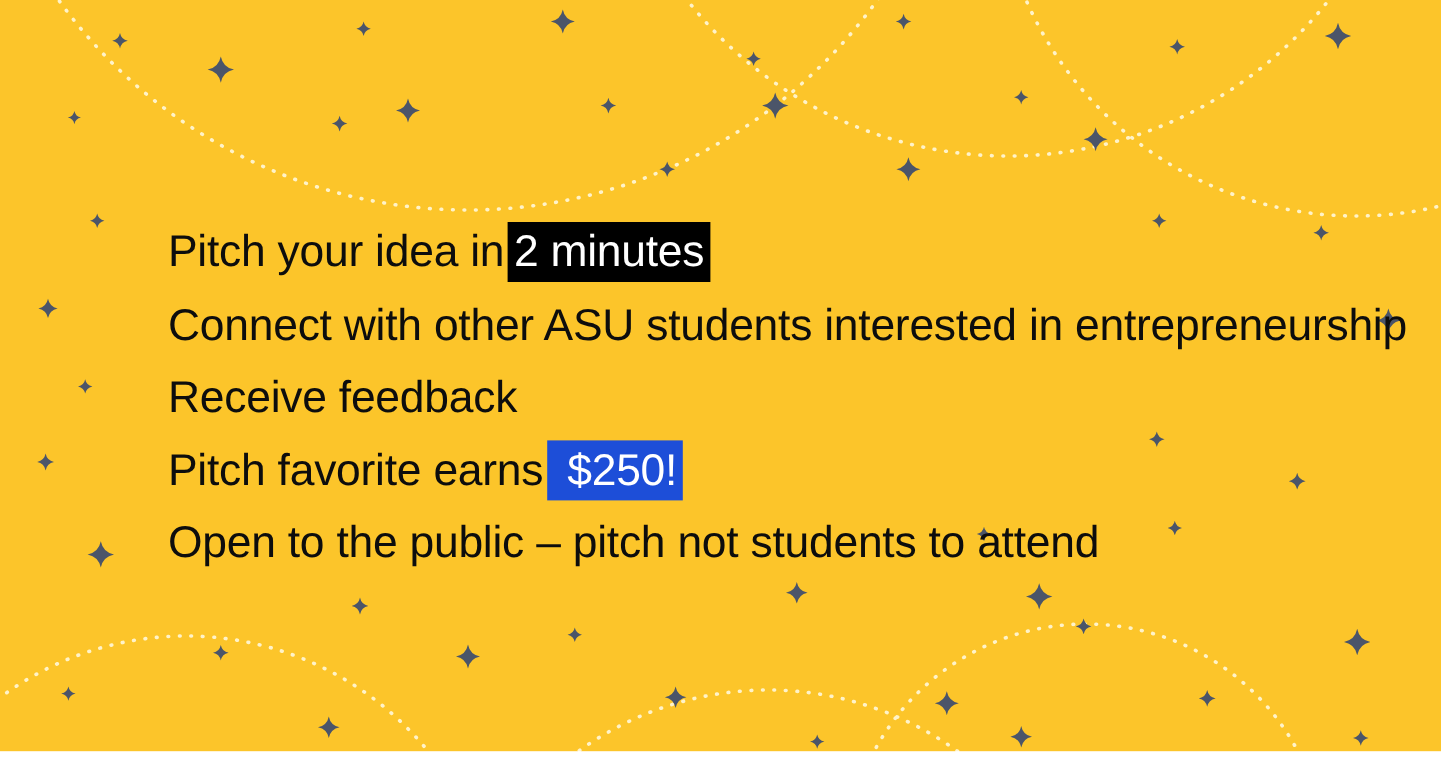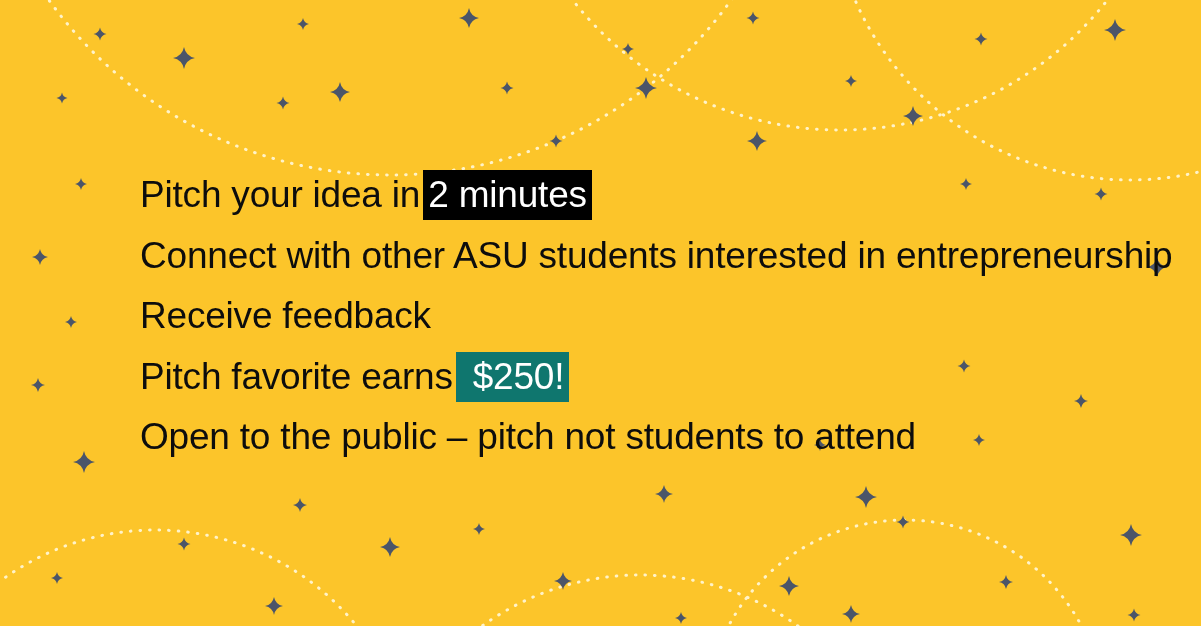--- a/index.html
+++ b/index.html
@@ -22,21 +22,21 @@
     position: absolute;
     left: 0;
     top: 0;
     width: 1201px;
     height: 631px;
     pointer-events: none;
   }
   #bullet-list {
     position: absolute;
     left: 140px;
-    top: 165px;
+    top: 180px;
     width: 1000px;
     z-index: 5;
   }
   .bullet-line {
     font-size: 37px;
     line-height: 60.5px;
     color: #0d0d0d;
     letter-spacing: -0.2px;
     white-space: nowrap;
     font-weight: 400;
@@ -119,19 +119,19 @@
         <path d="M 1006 575 Q 1007.155 580.845 1013 582 Q 1007.155 583.155 1006 589 Q 1004.845 583.155 999 582 Q 1004.845 580.845 1006 575 Z" fill="#4B5569"></path>
         <path d="M 1134 608.5 Q 1135.0725 613.9275 1140.5 615 Q 1135.0725 616.0725 1134 621.5 Q 1132.9275 616.0725 1127.5 615 Q 1132.9275 613.9275 1134 608.5 Z" fill="#4B5569"></path>
         <path d="M 820 439 Q 820.99 444.01 826 445 Q 820.99 445.99 820 451 Q 819.01 445.99 814 445 Q 819.01 444.01 820 439 Z" fill="#4B5569"></path>
       </g>
   </svg>
 
   <div id="bullet-list">
       <div class="bullet-line" style="color: rgb(13, 13, 13);"><span>Pitch your idea in</span><span class="hl" style="background: rgb(0, 0, 0); color: rgb(255, 255, 255);">2 minutes</span></div>
       <div class="bullet-line" style="color: rgb(13, 13, 13);"><span>Connect with other ASU students interested in entrepreneurship</span></div>
       <div class="bullet-line" style="color: rgb(13, 13, 13);"><span>Receive feedback</span></div>
-      <div class="bullet-line" style="color: rgb(13, 13, 13);"><span>Pitch favorite earns</span><span class="hl" style="background: #0f766e; color: rgb(255, 255, 255); padding-left: 17px;">$250!</span></div>
+      <div class="bullet-line" style="color: rgb(13, 13, 13);"><span>Pitch favorite earns</span><span class="hl" style="background: #1d4ed8; color: rgb(255, 255, 255); padding-left: 17px;">$250!</span></div>
       <div class="bullet-line" style="color: rgb(13, 13, 13);"><span>Open to the public – pitch not students to attend</span></div>
     </div>
 
   <div id="bottom-strip" style="background: rgb(255, 255, 255);"></div>
 
 </div>
 
 </body></html>

